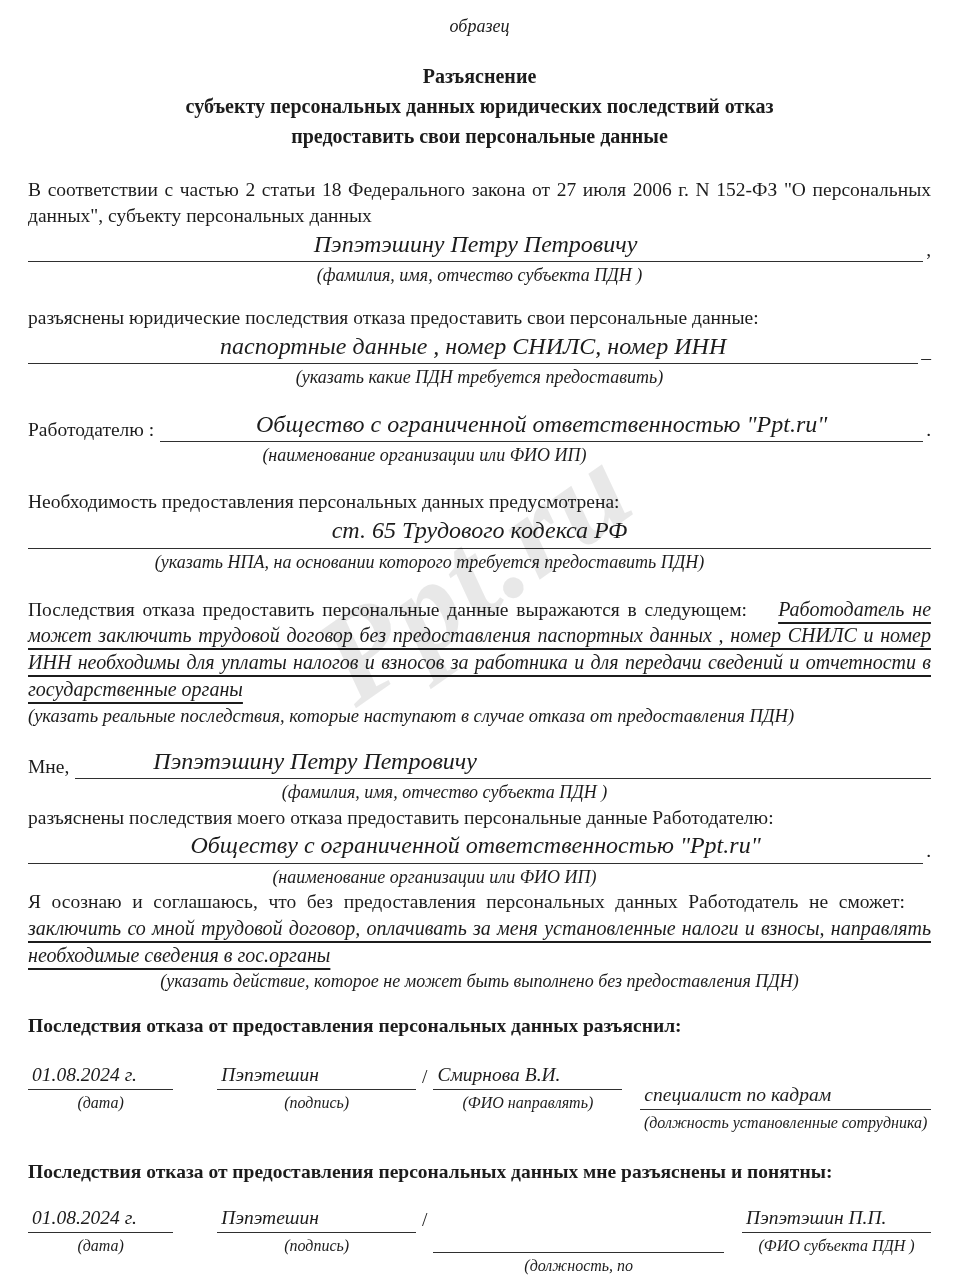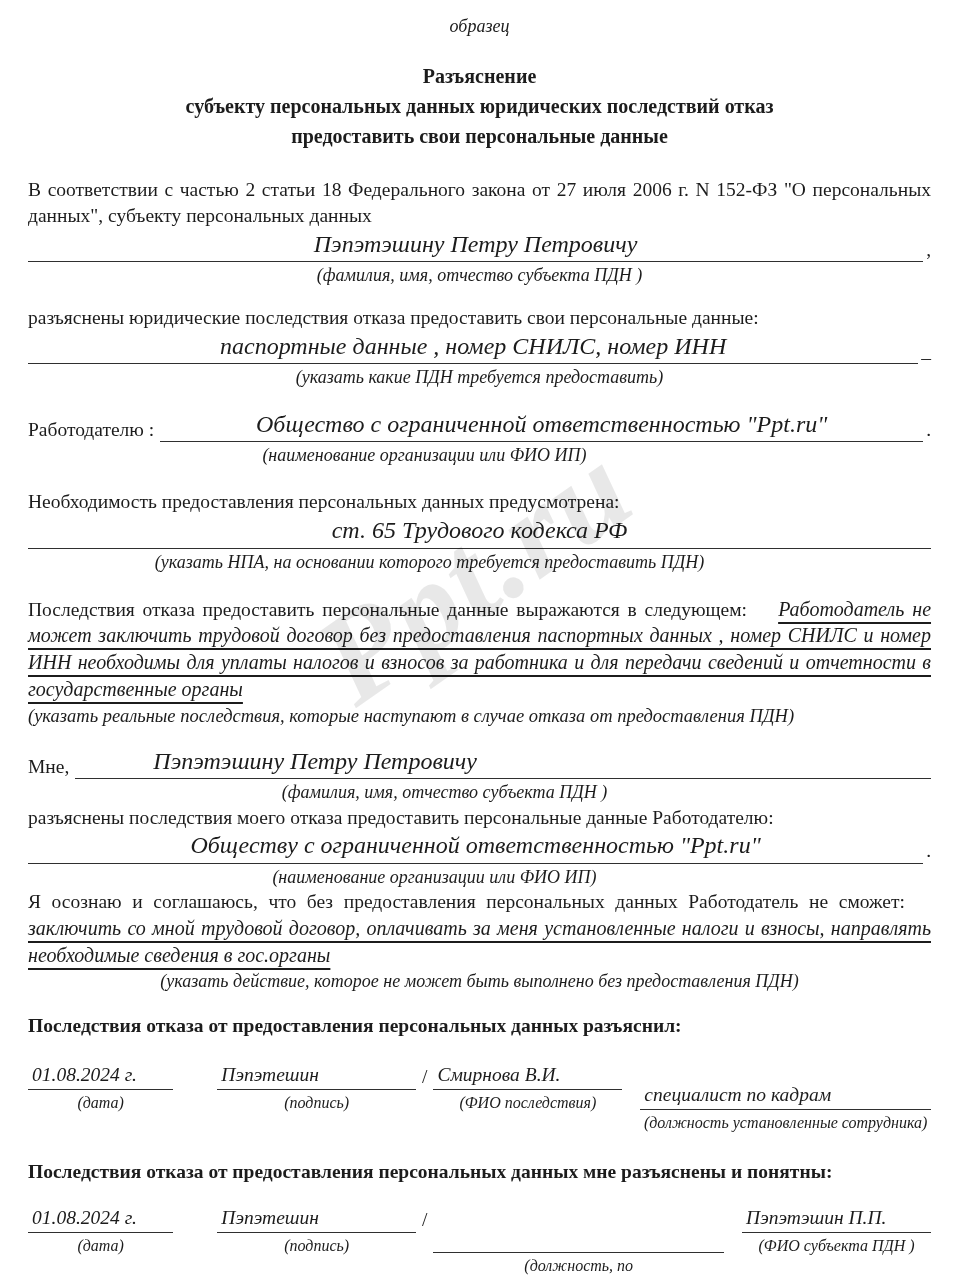--- a/index.html
+++ b/index.html
@@ -154,21 +154,21 @@
       <div class="sig-line">01.08.2024 г.</div>
       <div class="sig-hint">(дата)</div>
     </div>
     <div class="sig-col w-sign">
       <div class="sig-line">Пэпэтешин</div>
       <div class="sig-hint">(подпись)</div>
     </div>
     <div class="sig-sep">/</div>
     <div class="sig-col w-name">
       <div class="sig-line">Смирнова В.И.</div>
-      <div class="sig-hint">(ФИО последствия)</div>
+      <div class="sig-hint">(ФИО направлять)</div>
     </div>
     <div class="sig-col w-pos">
       <div class="sig-line">специалист по кадрам</div>
       <div class="sig-hint">(должность установленные сотрудника)</div>
     </div>
   </div>
 
   <p class="bold-head just mb22">Последствия отказа от предоставления персональных данных мне разъяснены и понятны:</p>
 
   <div class="sig-row">

